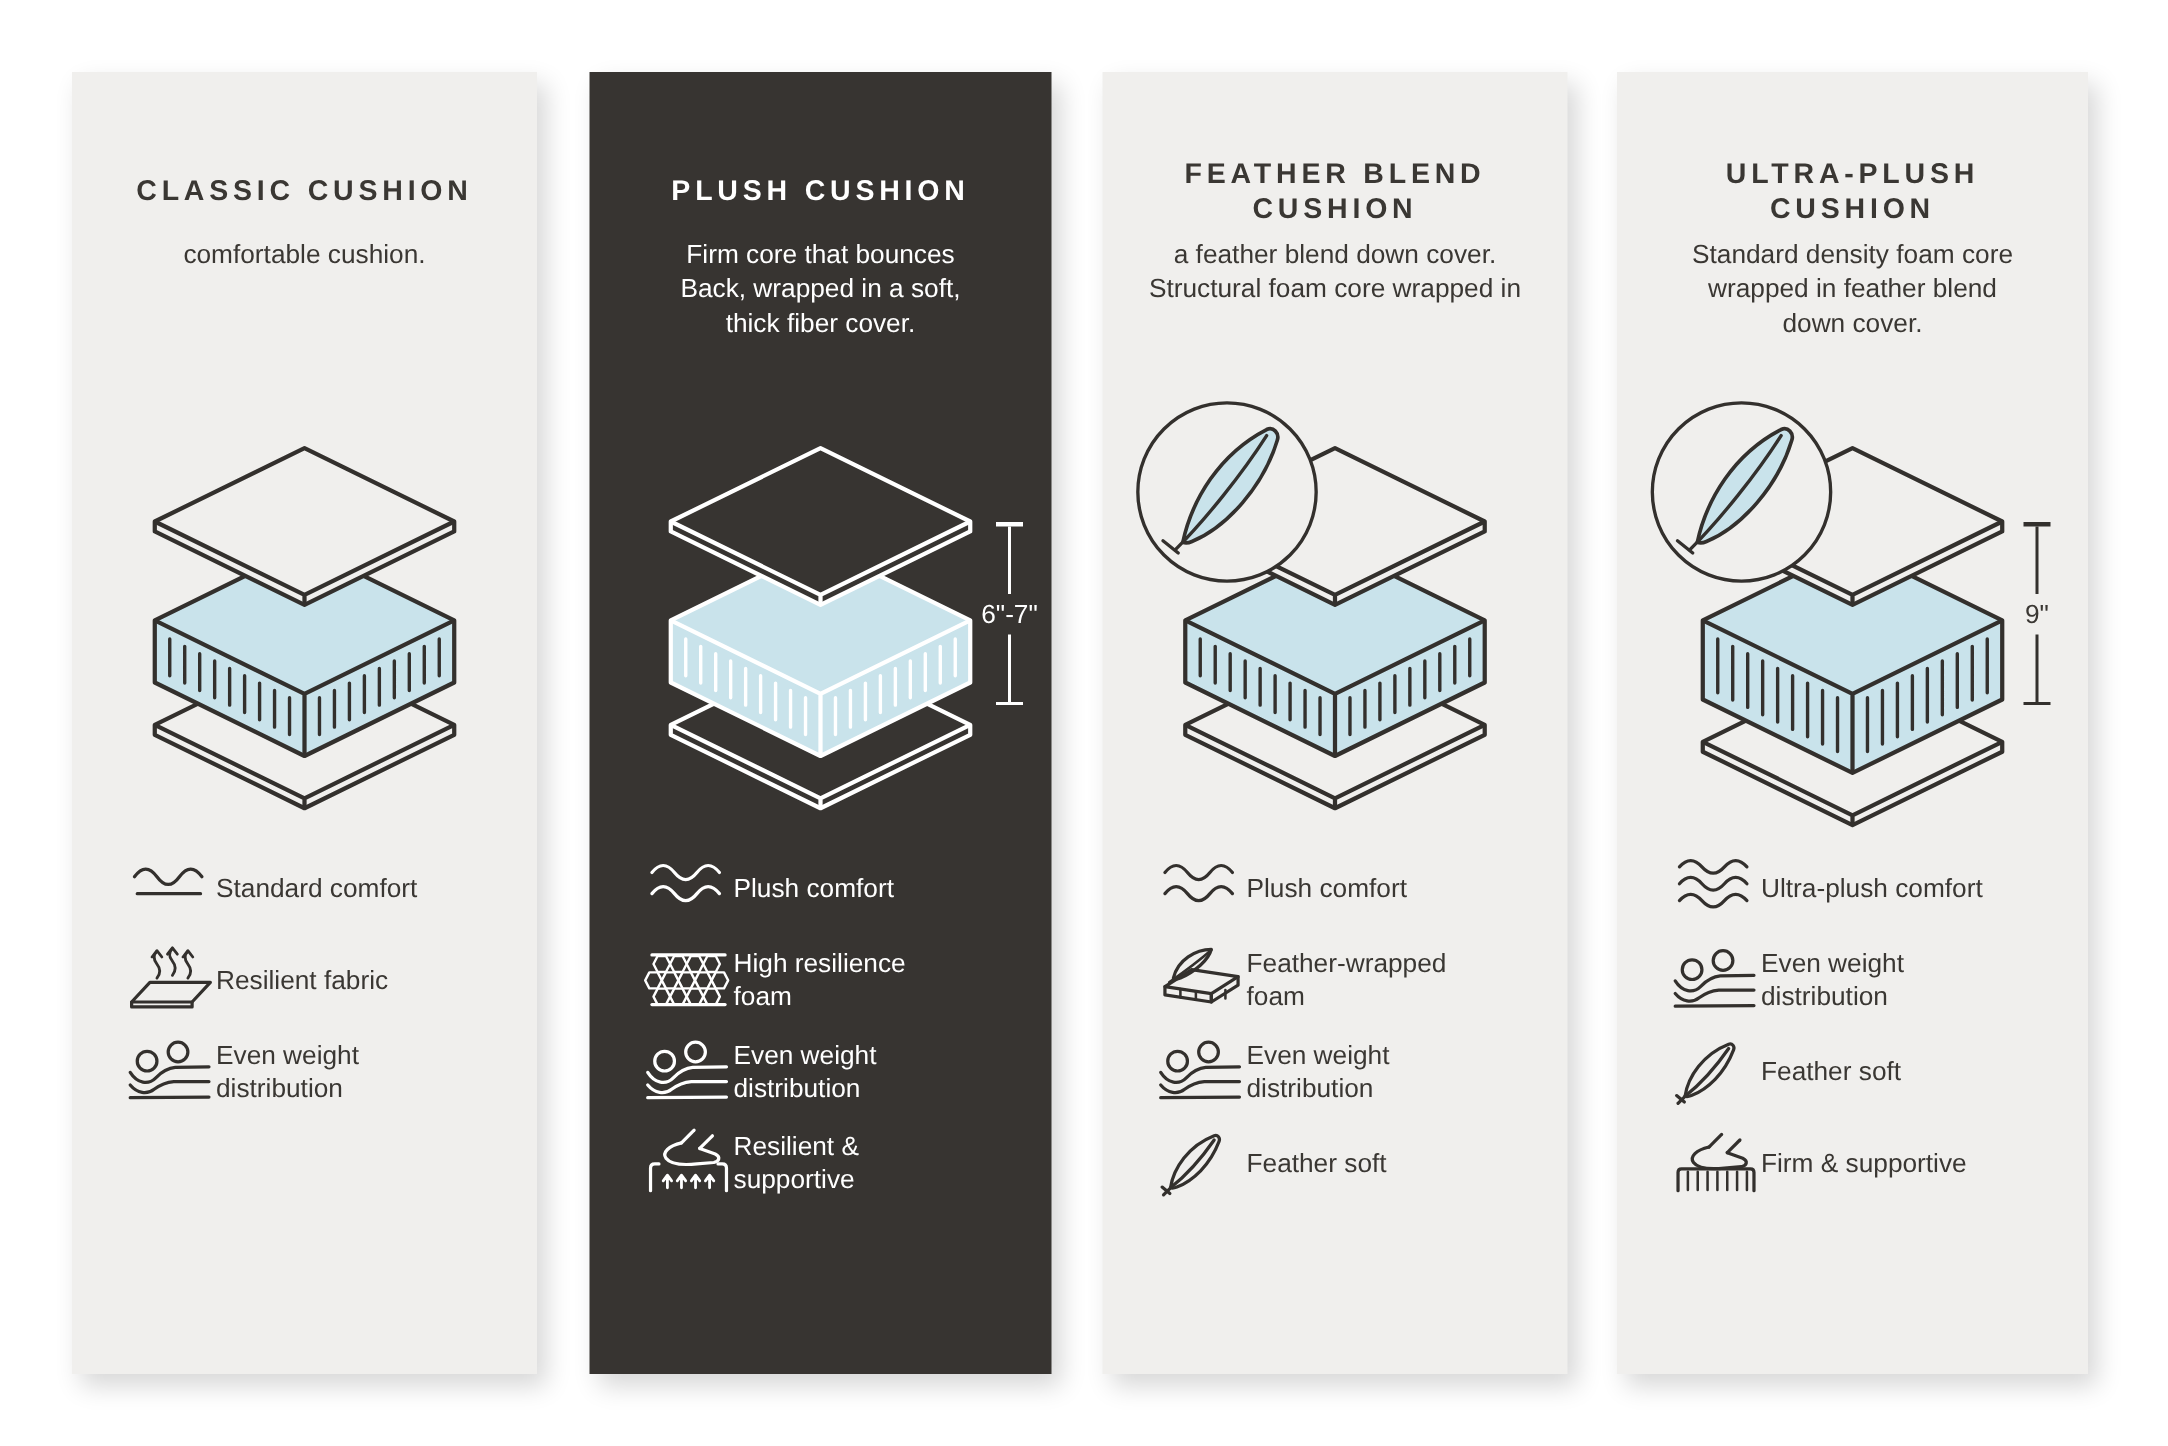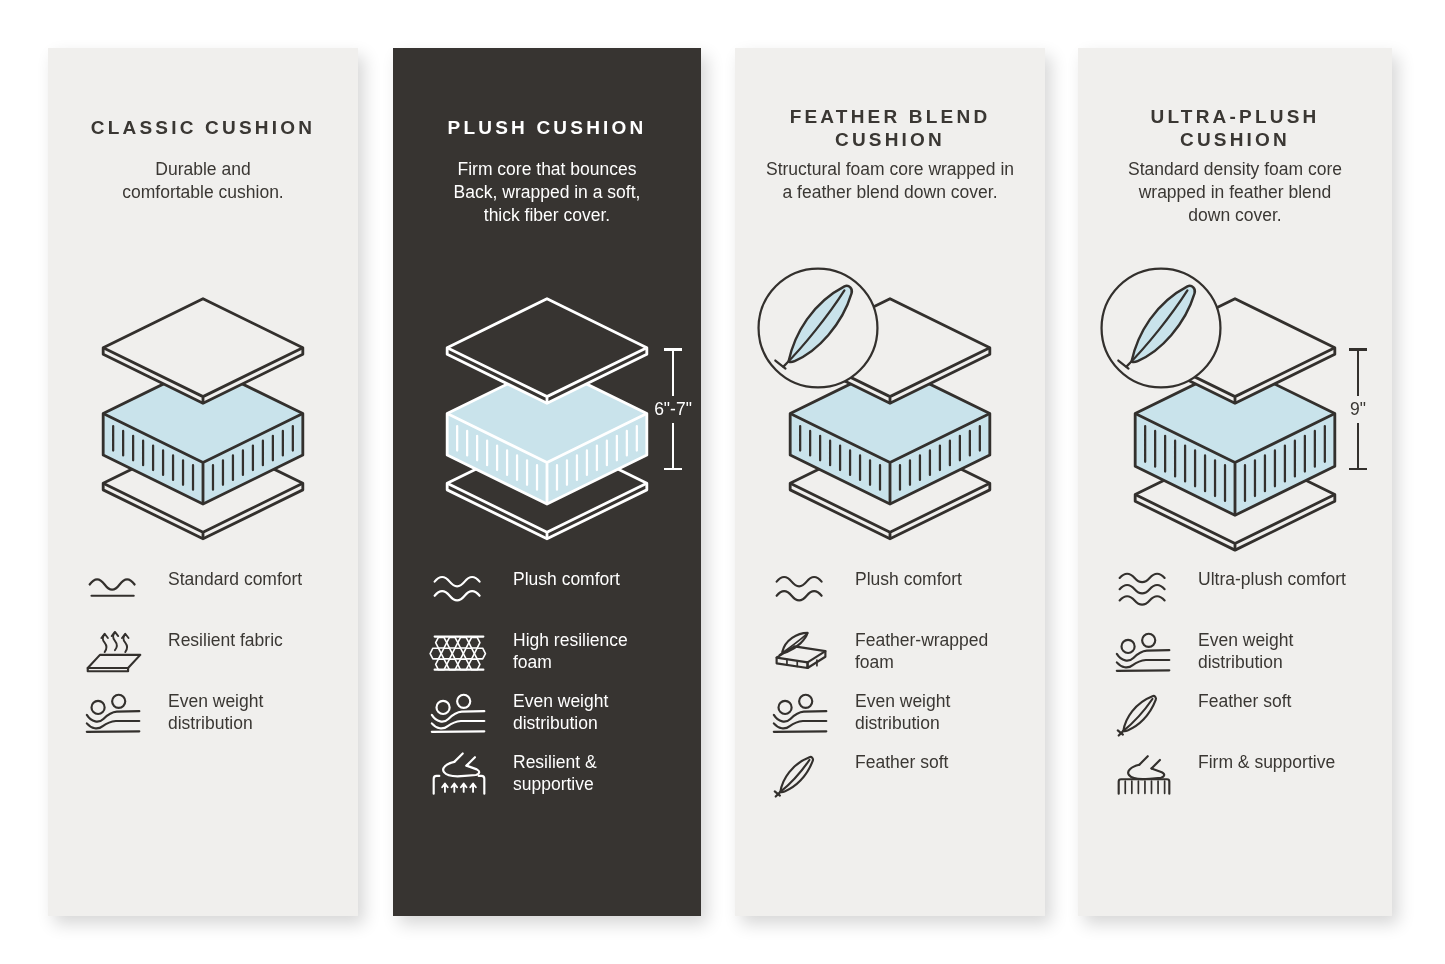--- a/index.html
+++ b/index.html
@@ -39,40 +39,39 @@
   .bl { fill:none; stroke:var(--line); stroke-width:2.2; stroke-linecap:round; }
 
   .dim { position:absolute; left:250px; top:57px; height:122px; width:60px;
          display:flex; flex-direction:column; align-items:center; }
   .dim-cap { width:18px; height:2.5px; background:var(--line); flex:0 0 auto; }
   .dim-seg { width:2.5px; flex:1 1 auto; background:var(--line); }
   .dim-label { font-size:17.5px; color:var(--text); padding:3px 0; white-space:nowrap; }
 
   .features { position:absolute; top:520px; left:36px; right:14px;
               display:flex; flex-direction:column; gap:13px; }
-  .feature { display:flex; gap:24px; min-height:48px; }
+  .feature { display:flex; align-items:center; min-height:48px; }
   .feature-icon { width:60px; height:48px; flex:0 0 60px;
                   display:flex; align-items:center; justify-content:center; }
   .feature-icon svg { width:60px; height:48px; }
   .feature-icon .ic { fill:none; stroke:var(--line); stroke-width:2.3;
                       stroke-linecap:round; stroke-linejoin:round; }
   .feature-label { font-size:17.5px; line-height:1.28; }
   .feature-label div { white-space:nowrap; }
 </style>
 </head>
 <body>
 
 <div class="canvas">
   <div id="cards-root">
       <section class="card light" style="left: 48px; width: 310px;">
     <div class="card-title">
           <div>CLASSIC CUSHION</div>
         </div>
     <div class="card-desc">
-          <div>Durable and</div>
           <div>comfortable cushion.</div>
         </div>
     <div class="diagram">
       <div class="cushion-holder">
             <svg viewBox="0 0 240 280">
     <path class="cushion-slab" d="M120,152 L226,204 L226,211 L120,263 L14,211 L14,204 Z"></path>
   <path class="cushion-edge" d="M14,204 L120,256 L226,204 M120,256 L120,263"></path>
     <path class="cushion-core" d="M120,78 L226,130 L226,174 L120,226 L14,174 L14,130 Z"></path>
     <path class="cushion-edge" d="M14,130 L120,182 L226,130 M120,182 L120,226"></path>
     <path class="cushion-hatch" d="M24.6,143.2 L24.6,169.2 M130.6,184.8 L130.6,210.8 M35.2,148.4 L35.2,174.4 M141.2,179.6 L141.2,205.6 M45.8,153.6 L45.8,179.6 M151.8,174.4 L151.8,200.4 M56.4,158.8 L56.4,184.8 M162.4,169.2 L162.4,195.2 M67.0,164.0 L67.0,190.0 M173.0,164.0 L173.0,190.0 M77.6,169.2 L77.6,195.2 M183.6,158.8 L183.6,184.8 M88.2,174.4 L88.2,200.4 M194.2,153.6 L194.2,179.6 M98.8,179.6 L98.8,205.6 M204.8,148.4 L204.8,174.4 M109.4,184.8 L109.4,210.8 M215.4,143.2 L215.4,169.2 "></path>
@@ -227,22 +226,22 @@
             </span>
   </div>
         </div>
   </section>
       <section class="card light" style="left: 735px; width: 310px;">
     <div class="card-title">
           <div>FEATHER BLEND</div>
           <div>CUSHION</div>
         </div>
     <div class="card-desc">
+          <div>a feather blend down cover.</div>
           <div>Structural foam core wrapped in</div>
-          <div>a feather blend down cover.</div>
         </div>
     <div class="diagram">
       <div class="cushion-holder">
             <svg viewBox="0 0 240 280">
     <path class="cushion-slab" d="M120,152 L226,204 L226,211 L120,263 L14,211 L14,204 Z"></path>
   <path class="cushion-edge" d="M14,204 L120,256 L226,204 M120,256 L120,263"></path>
     <path class="cushion-core" d="M120,78 L226,130 L226,174 L120,226 L14,174 L14,130 Z"></path>
     <path class="cushion-edge" d="M14,130 L120,182 L226,130 M120,182 L120,226"></path>
     <path class="cushion-hatch" d="M24.6,143.2 L24.6,169.2 M130.6,184.8 L130.6,210.8 M35.2,148.4 L35.2,174.4 M141.2,179.6 L141.2,205.6 M45.8,153.6 L45.8,179.6 M151.8,174.4 L151.8,200.4 M56.4,158.8 L56.4,184.8 M162.4,169.2 L162.4,195.2 M67.0,164.0 L67.0,190.0 M173.0,164.0 L173.0,190.0 M77.6,169.2 L77.6,195.2 M183.6,158.8 L183.6,184.8 M88.2,174.4 L88.2,200.4 M194.2,153.6 L194.2,179.6 M98.8,179.6 L98.8,205.6 M204.8,148.4 L204.8,174.4 M109.4,184.8 L109.4,210.8 M215.4,143.2 L215.4,169.2 "></path>
     <path class="cushion-slab" d="M120,8 L226,60 L226,67 L120,119 L14,67 L14,60 Z"></path>

